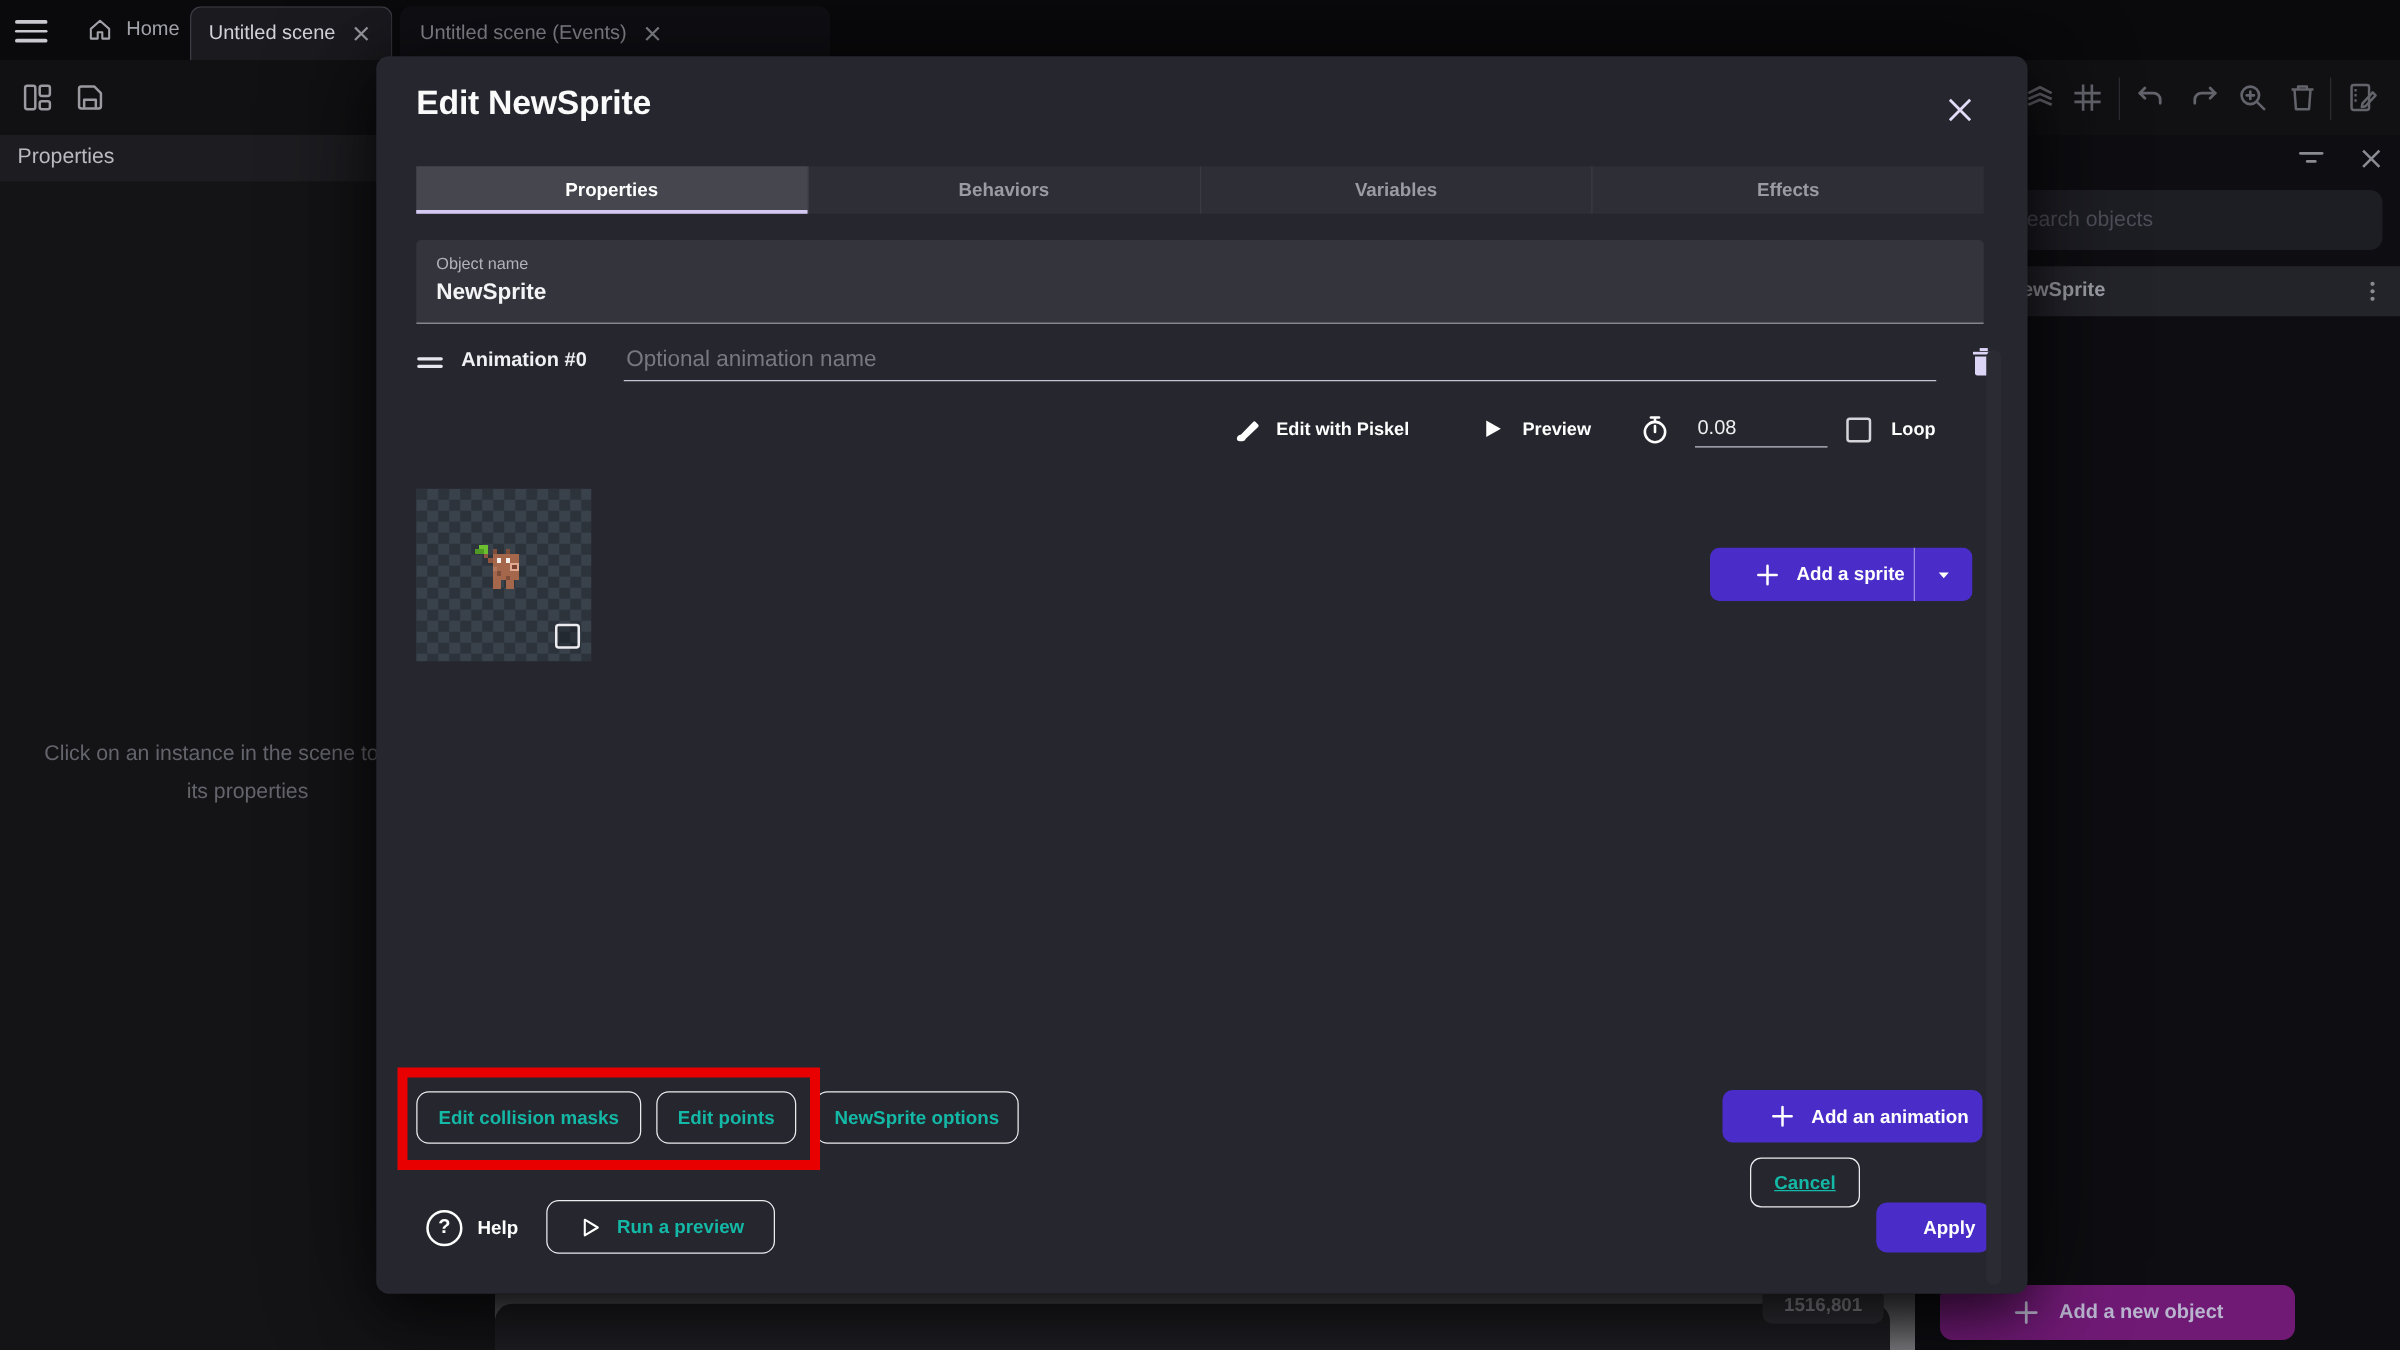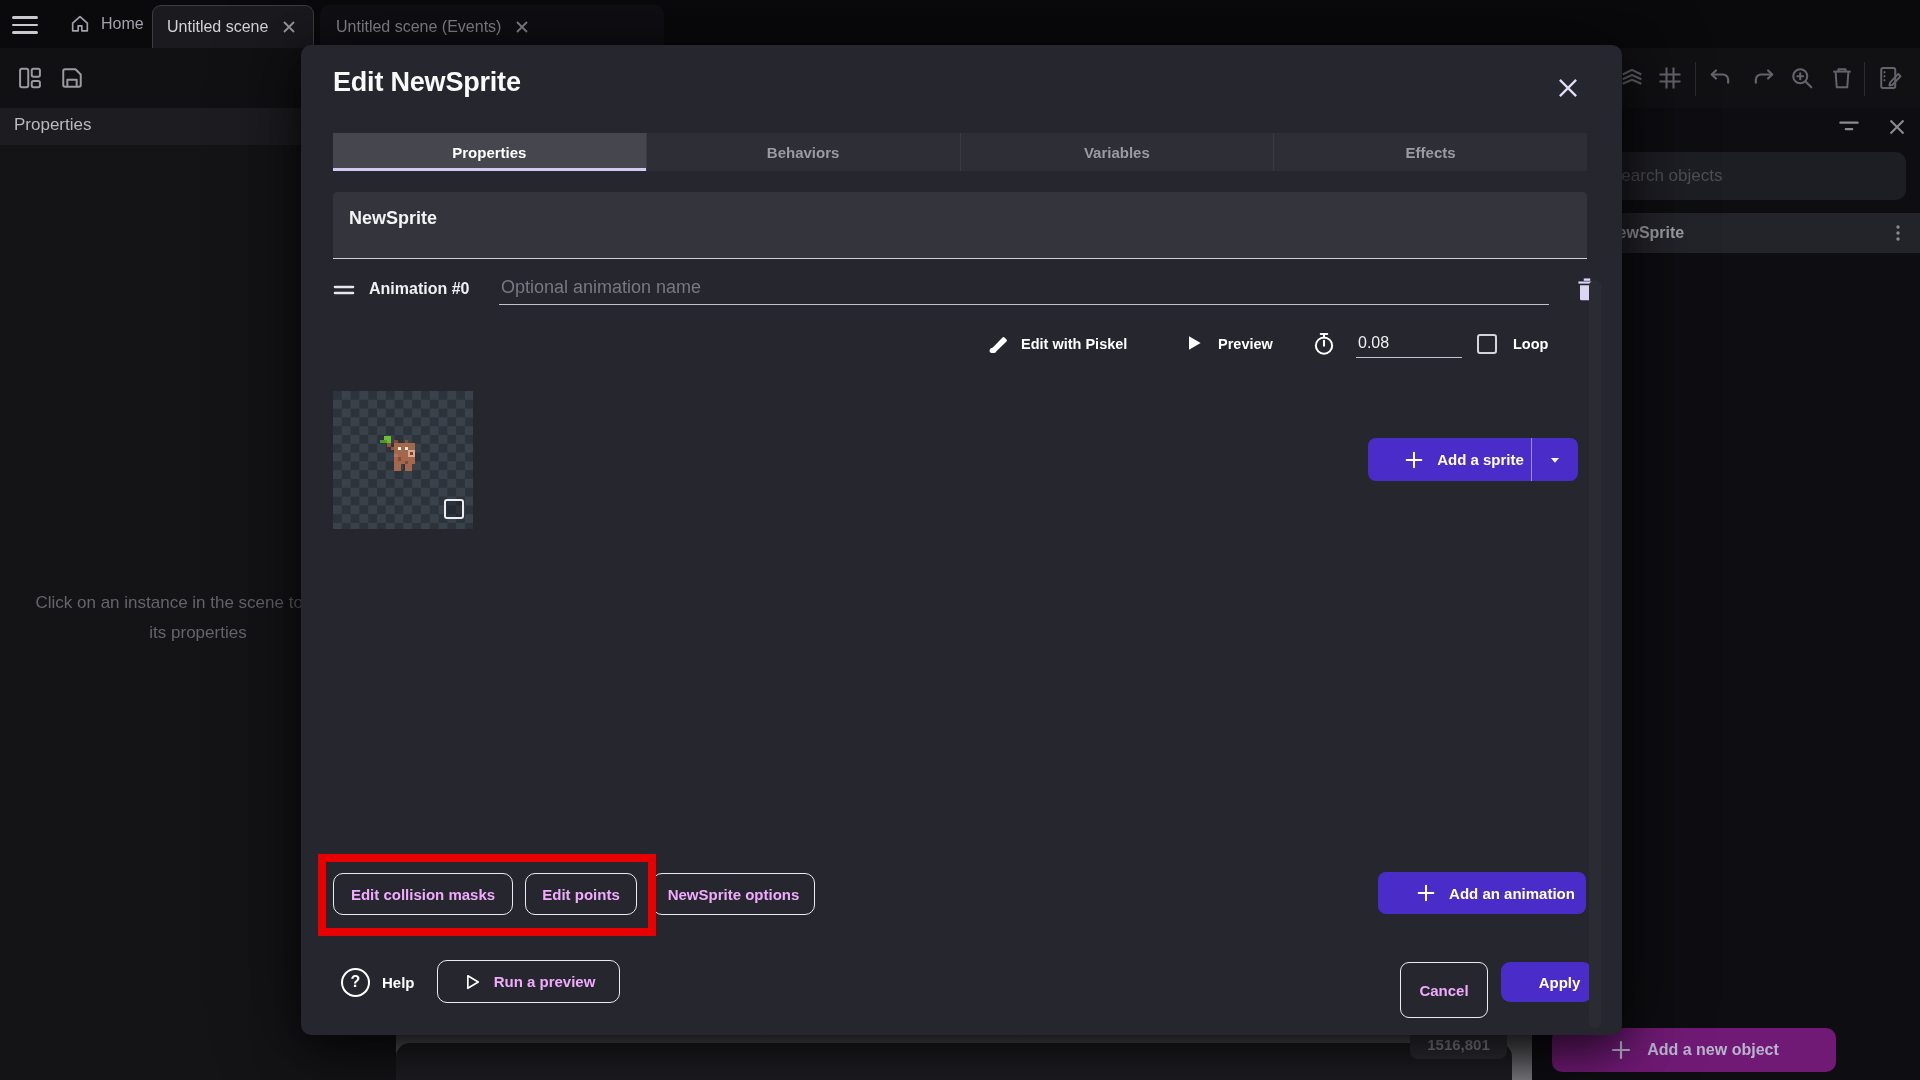--- a/index.html
+++ b/index.html
@@ -110,34 +110,34 @@
 
   .btn-primary{background:#4a2dc9;border:none;border-radius:8px;color:#fff;font-weight:bold;
                font-size:15px;display:flex;align-items:center;justify-content:center;gap:12px;
                cursor:pointer;font-family:"Liberation Sans",sans-serif;padding-left:32px;}
   .add-sprite{position:absolute;left:1067px;top:393px;width:210px;height:43px;display:flex;border-radius:8px;
               overflow:hidden;cursor:pointer;}
   .add-sprite-main{flex:1;background:#4a2dc9;display:flex;align-items:center;justify-content:center;
                    gap:12px;color:#fff;font-size:15px;font-weight:bold;border-right:1px solid rgba(255,255,255,.45);padding-left:28px;}
   .add-sprite-caret{width:46px;background:#4a2dc9;display:flex;align-items:center;justify-content:center;color:#fff;}
 
-  .btn-outline{background:transparent;border:1.6px solid #ececf0;border-radius:10px;color:#f0abfc;
+  .btn-outline{background:transparent;border:1.6px solid #ececf0;border-radius:10px;color:#14b8a6;
                font-weight:bold;font-size:15px;display:flex;align-items:center;justify-content:center;
                gap:12px;cursor:pointer;font-family:"Liberation Sans",sans-serif;}
   .btn-ecm{position:absolute;left:32px;top:828px;width:180px;height:42px;}
   .btn-ep{position:absolute;left:224px;top:828px;width:112px;height:42px;}
   .btn-ao{position:absolute;left:351px;top:828px;width:163px;height:42px;}
   .btn-add-anim{position:absolute;left:1077px;top:827px;width:208px;height:42px;}
 
   .help-wrap{position:absolute;left:40px;top:916px;height:42px;display:flex;align-items:center;gap:12px;
              cursor:pointer;color:#fff;font-size:15px;font-weight:bold;}
   .help-circle{width:29px;height:29px;border:2.2px solid #fff;border-radius:50%;display:flex;
                align-items:center;justify-content:center;font-size:16px;font-weight:bold;color:#fff;}
   .btn-runprev{position:absolute;left:136px;top:915px;width:183px;height:43px;}
-  .btn-cancel{position:absolute;left:1099px;top:917px;width:88px;height:56px;border-radius:9px;}
+  .btn-cancel{position:absolute;left:1099px;top:881px;width:88px;height:40px;border-radius:9px;text-decoration:underline;}
   .btn-apply{position:absolute;left:1200px;top:917px;width:91px;height:40px;border-radius:9px;}
 
   .modal-scrollbar{position:absolute;left:1288px;top:235px;width:12px;height:748px;background:#2b2b33;
                    border-radius:6px;cursor:pointer;}
 
   
   .annotation{position:absolute;left:318px;top:854px;width:338px;height:82px;border:8px solid #e80000;
               z-index:40;pointer-events:none;}
 </style>
 </head>
@@ -293,20 +293,21 @@
     </div>
 
     <nav class="tabbar">
       <div class="dtab active">Properties</div>
       <div class="dtab">Behaviors</div>
       <div class="dtab">Variables</div>
       <div class="dtab">Effects</div>
     </nav>
 
     <div class="objname-field">
+      <div class="objname-label">Object name</div>
       <input class="objname-input" value="NewSprite" style="">
     </div>
 
     <div class="anim-row">
       <div class="drag-handle">
         <svg width="22" height="14" viewBox="0 0 22 14" stroke="currentColor" stroke-width="2.6" stroke-linecap="round">
             <path d="M2 4 H20 M2 10 H20"></path>
           </svg>
       </div>
       <div class="anim-label">Animation #0</div>

